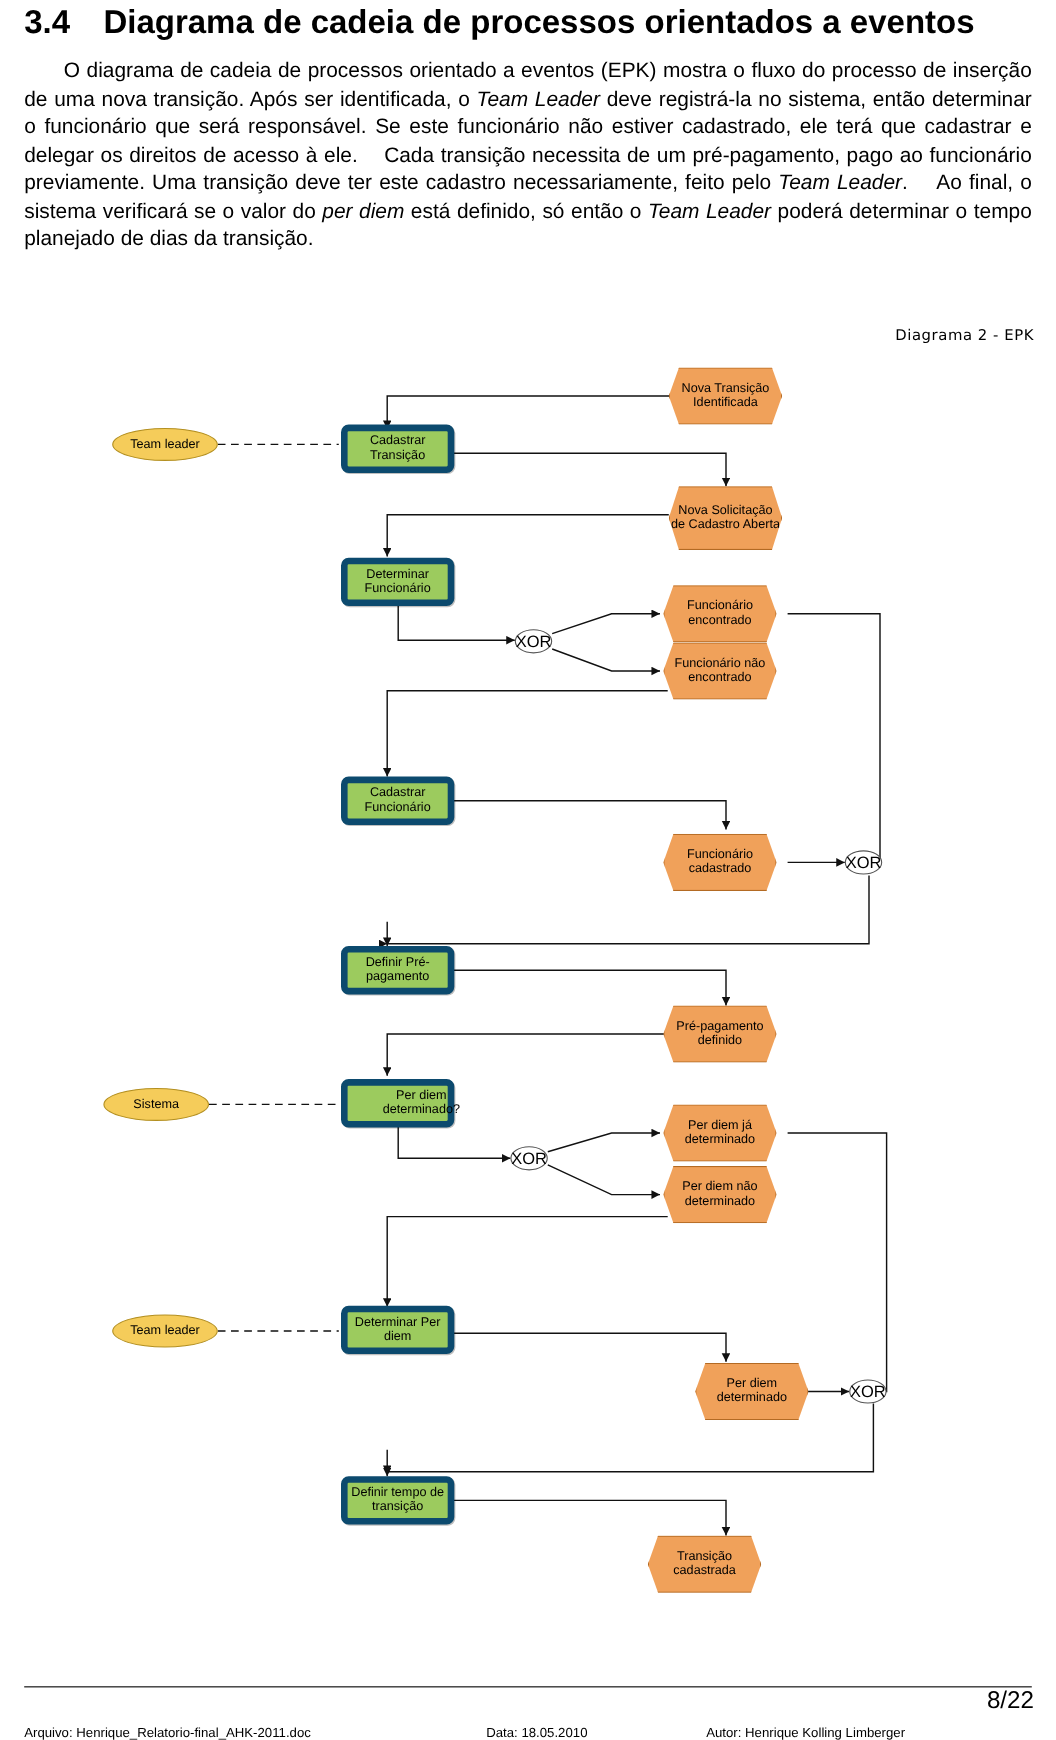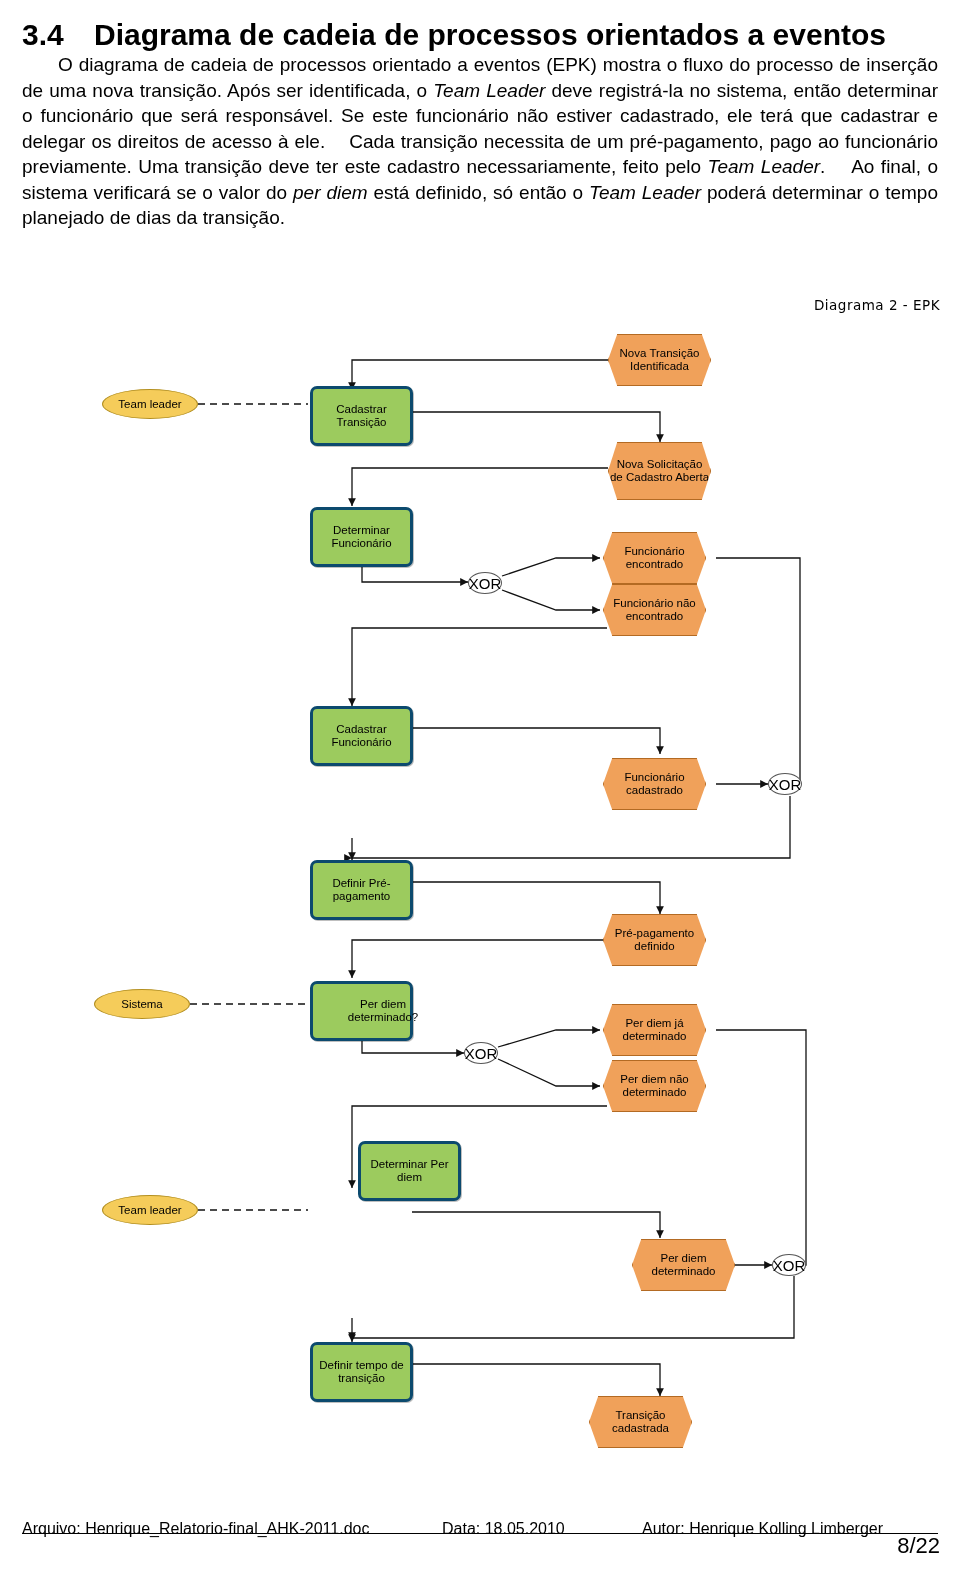--- a/index.html
+++ b/index.html
@@ -12,21 +12,21 @@
     overflow:hidden;
   }
   .page{position:relative;width:960px;height:1582px;}
 
   
   .heading{
     position:absolute;left:22px;top:4px;
     font-size:30px;font-weight:bold;letter-spacing:0px;
     white-space:nowrap;
   }
-  .heading .num{display:inline-block;width:72px;margin-top:14px;}
+  .heading .num{display:inline-block;width:72px;}
 
   
   .bodytext{
     position:absolute;left:22px;top:52px;width:916px;
     font-size:19px;line-height:25.5px;
     text-align:justify;
     text-indent:36px;
   }
   .bodytext i{font-style:italic;}
 
@@ -45,24 +45,24 @@
     position:absolute;
     box-sizing:border-box;
     display:flex;align-items:center;justify-content:center;
     text-align:center;
     font-size:11.5px;line-height:13px;
     color:#000;
   }
   
   .fn{
     background:#9ccb5e;
-    border:3px solid #0c4a6e;
+    border:6px solid #0c4a6e;
     border-radius:7px;
     box-shadow:1px 1px 0 rgba(0,0,0,.25);
-    width:103px;height:60px;
+    width:103px;height:44px;
     font-weight:normal;
   }
   
   .ev{
     background:#f0a15a;
     border:1px solid #b36a23;
     width:103px;height:52px;
     clip-path:polygon(9% 0, 91% 0, 100% 50%, 91% 100%, 9% 100%, 0 50%);
     box-shadow:1px 1px 0 rgba(0,0,0,.2);
     justify-content:flex-end;
@@ -82,22 +82,22 @@
     border-radius:50%;
     width:34px;height:22px;
     font-size:15px;
   }
 
   
   .footer-rule{
     position:absolute;left:22px;top:1533px;width:916px;height:1px;background:#000;
   }
   .footer{
-    position:absolute;top:1520px;left:22px;width:916px;
-    font-size:16px;
+    position:absolute;top:1568px;left:22px;width:916px;
+    font-size:12px;
     display:flex;justify-content:space-between;align-items:flex-start;
   }
   .footer .f-left{width:420px;}
   .footer .f-mid{width:200px;text-align:left;}
   .footer .f-right{flex:1;text-align:left;}
   .pagenum{
     position:absolute;right:20px;top:1533px;
     font-size:22px;font-weight:normal;margin-left:11px;
   }
 </style>
@@ -221,21 +221,21 @@
       </div>
     <div class="node fn" style="left:310px;top:388px;">
         <span>Cadastrar Funcionário</span>
       </div>
     <div class="node fn" style="left:310px;top:542px;">
         <span>Definir Pré-pagamento</span>
       </div>
     <div class="node fn" style="left:310px;top:663px;padding-left:43px;">
         <span>Per diem determinado?</span>
       </div>
-    <div class="node fn" style="left:310px;top:823px;margin-left:48px;">
+    <div class="node fn" style="left:310px;top:869px;">
         <span>Determinar Per diem</span>
       </div>
     <div class="node fn" style="left:310px;top:1024px;">
         <span>Definir tempo de transição</span>
       </div>
 
     <div class="node org" style="left:102px;top:71px;">
         <span>Team leader</span>
       </div>
     <div class="node org" style="left:94px;top:671px;">

